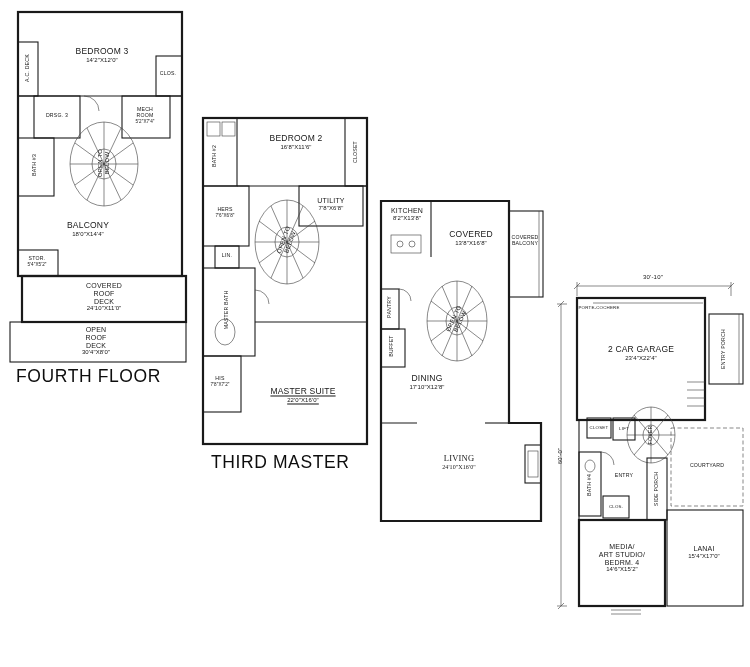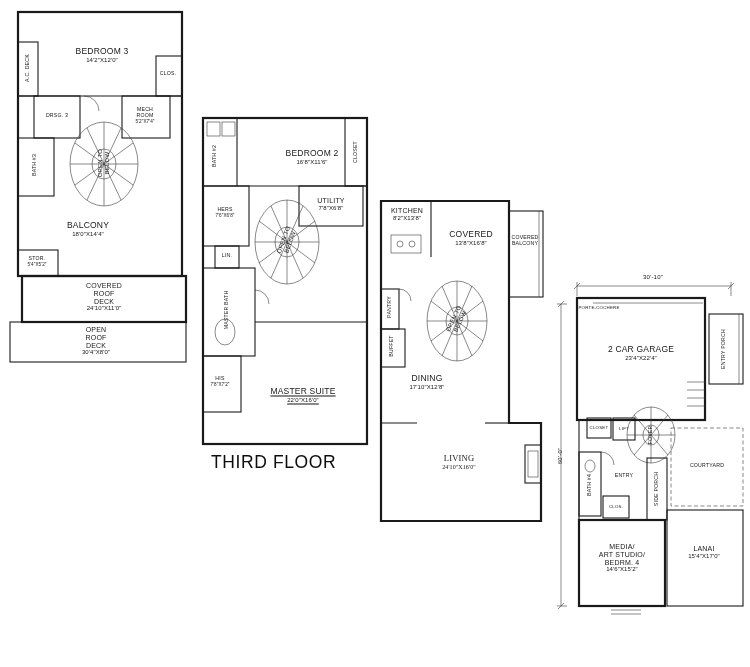--- a/index.html
+++ b/index.html
@@ -79,20 +79,21 @@
       <span class="dm">5'4"X5'2"</span>
     </div>
     <div class="lbl md wrap" style="left:98px;top:293px;width:42px;">
       <span class="nm">COVERED ROOF DECK</span>
       <span class="dm">24'10"X11'0"</span>
     </div>
     <div class="lbl md wrap" style="left:90px;top:337px;width:38px;">
       <span class="nm">OPEN ROOF DECK</span>
       <span class="dm">30'4"X8'0"</span>
     </div>
+    <div class="ttl" style="left:10px;top:362px;">FOURTH FLOOR</div>
   </section>
 
   <section class="floor" style="left:195px;top:110px;width:180px;height:362px;">
     <svg class="plan-svg" width="180" height="338" viewBox="0 0 180 338">
       <rect class="w" x="8" y="8" width="164" height="326"></rect>
       <rect class="m" x="8" y="8" width="34" height="68"></rect>
       <rect class="t" x="12" y="12" width="13" height="14"></rect>
       <rect class="t" x="27" y="12" width="13" height="14"></rect>
       <rect class="m" x="150" y="8" width="22" height="68"></rect>
       <line class="m" x1="42" y1="76" x2="172" y2="76"></line>
@@ -101,21 +102,21 @@
       <rect class="m" x="20" y="136" width="24" height="22"></rect>
       <rect class="m" x="8" y="158" width="52" height="88"></rect>
       <ellipse class="t" cx="30" cy="222" rx="10" ry="13"></ellipse>
       <rect class="m" x="8" y="246" width="38" height="56"></rect>
       <line class="m" x1="60" y1="212" x2="172" y2="212"></line>
       <ellipse class="t" cx="92" cy="132" rx="32" ry="42"></ellipse>
       <ellipse class="t" cx="92" cy="132" rx="12" ry="15"></ellipse>
       <path class="t" d="M92,132L124,132M92,132L120,153M92,132L108,168M92,132L92,174M92,132L76,168M92,132L64,153M92,132L60,132M92,132L64,111M92,132L76,96M92,132L92,90M92,132L108,96M92,132L120,111"></path>
       <path class="t" d="M60,180a14,14 0 0 1 14,14"></path>
     </svg>
-    <div class="lbl" style="left:117px;top:33px;margin-top:15px;">
+    <div class="lbl" style="left:101px;top:33px;">
       <span class="nm">BEDROOM 2</span>
       <span class="dm">16'8"X11'6"</span>
     </div>
     <div class="lbl xs" style="left:20px;top:46px;transform:translate(-50%,-50%) rotate(-90deg);">
       <span class="nm">BATH #2</span>
     </div>
     <div class="lbl xs" style="left:161px;top:42px;transform:translate(-50%,-50%) rotate(-90deg);">
       <span class="nm">CLOSET</span>
     </div>
     <div class="lbl md" style="left:136px;top:95px;">
@@ -136,21 +137,21 @@
       <span class="nm">MASTER BATH</span>
     </div>
     <div class="lbl xs" style="left:25px;top:272px;">
       <span class="nm">HIS</span>
       <span class="dm">7'8"X7'2"</span>
     </div>
     <div class="lbl" style="left:108px;top:286px;text-decoration:underline;">
       <span class="nm">MASTER SUITE</span>
       <span class="dm">22'0"X16'0"</span>
     </div>
-    <div class="ttl" style="left:16px;top:342px;">THIRD FLOOR</div>
+    <div class="ttl" style="left:16px;top:342px;">THIRD MASTER</div>
   </section>
 
   <section class="floor" style="left:373px;top:193px;width:178px;height:364px;">
     <svg class="plan-svg" width="178" height="334" viewBox="0 0 178 334">
       <path class="w" d="M8,8H136V230H168V328H8Z"></path>
       <rect class="m" x="136" y="18" width="34" height="86"></rect>
       <line class="t" x1="166" y1="18" x2="166" y2="104"></line>
       <line class="m" x1="58" y1="8" x2="58" y2="64"></line>
       <rect class="t" x="18" y="42" width="30" height="18"></rect>
       <circle class="t" cx="27" cy="51" r="3"></circle>

